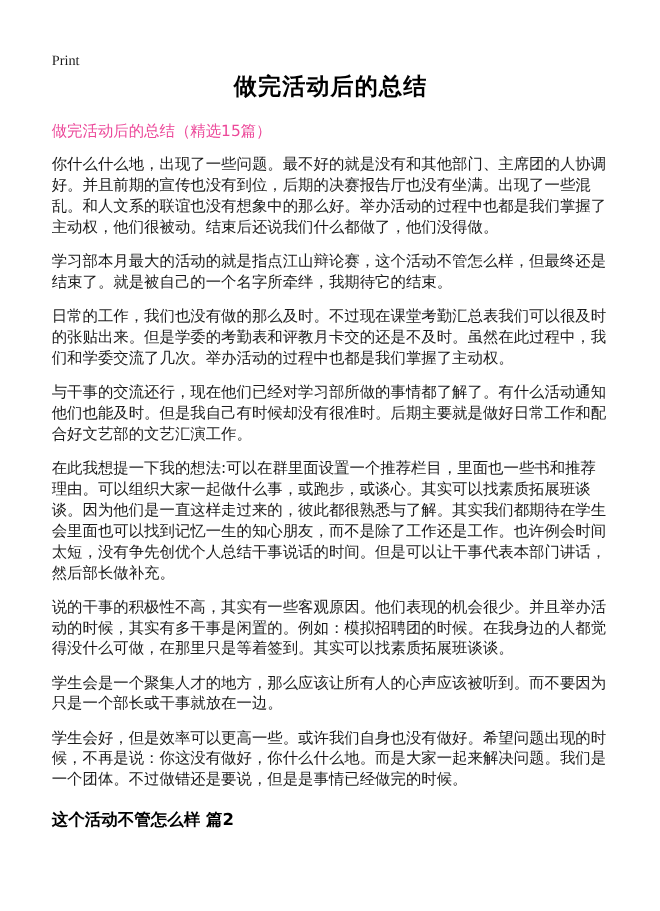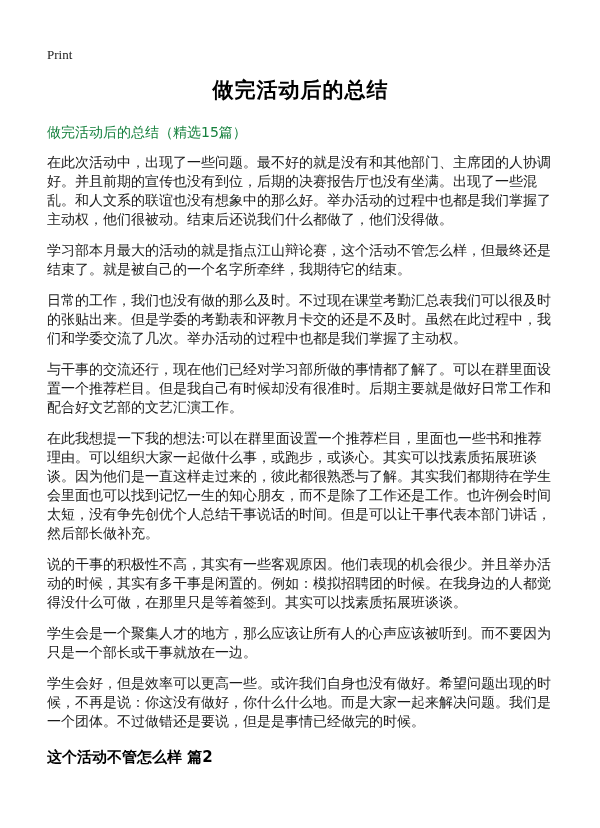--- a/index.html
+++ b/index.html
@@ -23,34 +23,34 @@
   }
   .print-link {
     font-family: "Liberation Serif", serif;
     font-size: 13px;
     color: #1c1c1c;
     line-height: 15px;
     cursor: pointer;
     display: inline-block;
   }
   .doc-title {
-    margin: 15px 0 0 0;
+    margin: 3px 0 0 0;
     text-align: center;
     font-size: 21px;
     line-height: 24px;
     font-weight: bold;
     color: #000000;
     letter-spacing: 1px;
     font-family: Liberation Serif, serif;
   }
   .doc-subtitle {
     margin-top: 21px;
     font-size: 14px;
     line-height: 18px;
-    color: #15803d;
+    color: #ec4899;
   }
   .section-heading {
     margin: 17px 0 0 0;
     font-size: 15px;
     line-height: 18px;
     font-weight: bold;
     color: #000000;
   }
   .para {
     margin: 12px 0 0 0;
@@ -66,24 +66,24 @@
 
 <div class="page">
 
   <span class="print-link">Print</span>
 
   <h1 class="doc-title">做完活动后的总结</h1>
 
   <div class="doc-subtitle">做完活动后的总结（精选15篇）</div>
 
 
-  <p class="para">在此次活动中，出现了一些问题。最不好的就是没有和其他部门、主席团的人协调好。并且前期的宣传也没有到位，后期的决赛报告厅也没有坐满。出现了一些混乱。和人文系的联谊也没有想象中的那么好。举办活动的过程中也都是我们掌握了主动权，他们很被动。结束后还说我们什么都做了，他们没得做。</p>
+  <p class="para">你什么什么地，出现了一些问题。最不好的就是没有和其他部门、主席团的人协调好。并且前期的宣传也没有到位，后期的决赛报告厅也没有坐满。出现了一些混乱。和人文系的联谊也没有想象中的那么好。举办活动的过程中也都是我们掌握了主动权，他们很被动。结束后还说我们什么都做了，他们没得做。</p>
   <p class="para">学习部本月最大的活动的就是指点江山辩论赛，这个活动不管怎么样，但最终还是结束了。就是被自己的一个名字所牵绊，我期待它的结束。</p>
   <p class="para">日常的工作，我们也没有做的那么及时。不过现在课堂考勤汇总表我们可以很及时的张贴出来。但是学委的考勤表和评教月卡交的还是不及时。虽然在此过程中，我们和学委交流了几次。举办活动的过程中也都是我们掌握了主动权。</p>
-  <p class="para">与干事的交流还行，现在他们已经对学习部所做的事情都了解了。可以在群里面设置一个推荐栏目。但是我自己有时候却没有很准时。后期主要就是做好日常工作和配合好文艺部的文艺汇演工作。</p>
+  <p class="para">与干事的交流还行，现在他们已经对学习部所做的事情都了解了。有什么活动通知他们也能及时。但是我自己有时候却没有很准时。后期主要就是做好日常工作和配合好文艺部的文艺汇演工作。</p>
   <p class="para">在此我想提一下我的想法:可以在群里面设置一个推荐栏目，里面也一些书和推荐理由。可以组织大家一起做什么事，或跑步，或谈心。其实可以找素质拓展班谈谈。因为他们是一直这样走过来的，彼此都很熟悉与了解。其实我们都期待在学生会里面也可以找到记忆一生的知心朋友，而不是除了工作还是工作。也许例会时间太短，没有争先创优个人总结干事说话的时间。但是可以让干事代表本部门讲话，然后部长做补充。</p>
   <p class="para">说的干事的积极性不高，其实有一些客观原因。他们表现的机会很少。并且举办活动的时候，其实有多干事是闲置的。例如：模拟招聘团的时候。在我身边的人都觉得没什么可做，在那里只是等着签到。其实可以找素质拓展班谈谈。</p>
   <p class="para">学生会是一个聚集人才的地方，那么应该让所有人的心声应该被听到。而不要因为只是一个部长或干事就放在一边。</p>
   <p class="para">学生会好，但是效率可以更高一些。或许我们自身也没有做好。希望问题出现的时候，不再是说：你这没有做好，你什么什么地。而是大家一起来解决问题。我们是一个团体。不过做错还是要说，但是是事情已经做完的时候。</p>
 
   <h2 class="section-heading">这个活动不管怎么样 篇2</h2>
 
 </div>
 
 </body></html>

